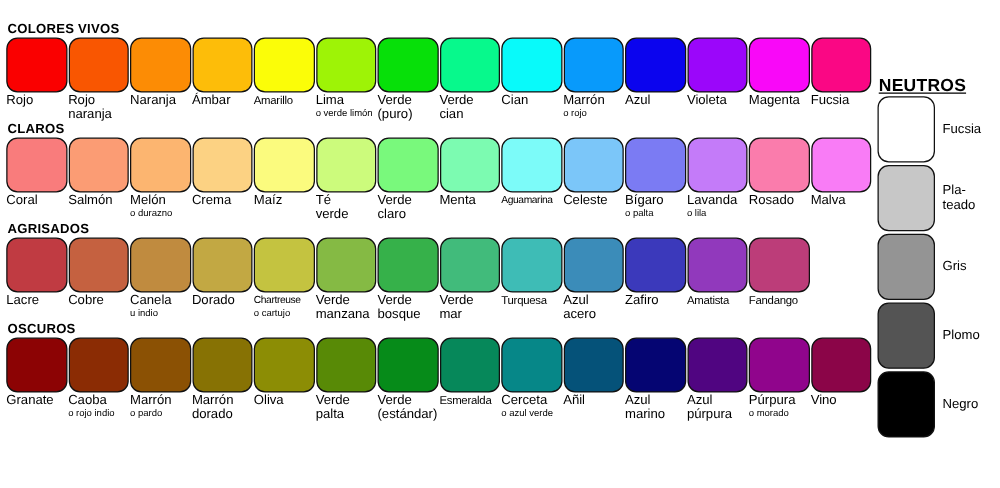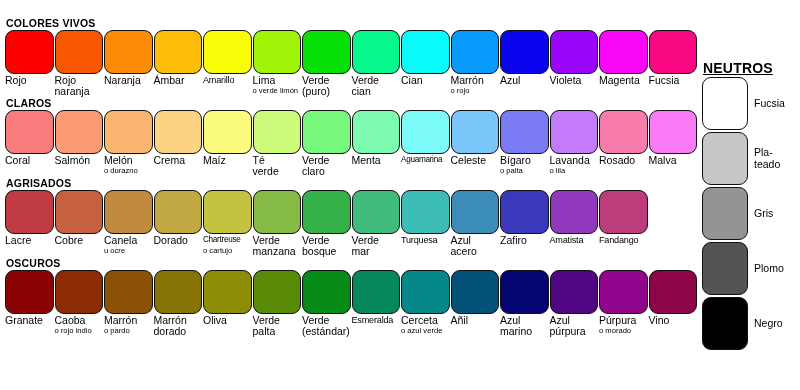--- a/index.html
+++ b/index.html
@@ -334,21 +334,21 @@
           <div class="cell">
             <div class="chip" style="background: rgb(197, 97, 64);"></div>
             <div class="label">
               <span class="main">Cobre</span>
             </div>
           </div>
           <div class="cell">
             <div class="chip" style="background: rgb(192, 139, 63);"></div>
             <div class="label">
               <span class="main">Canela</span>
-              <span class="sub">u ocre</span>
+              <span class="sub">u indio</span>
             </div>
           </div>
           <div class="cell">
             <div class="chip" style="background: rgb(194, 168, 67);"></div>
             <div class="label">
               <span class="main">Dorado</span>
             </div>
           </div>
           <div class="cell">
             <div class="chip" style="background: rgb(196, 195, 64);"></div>

